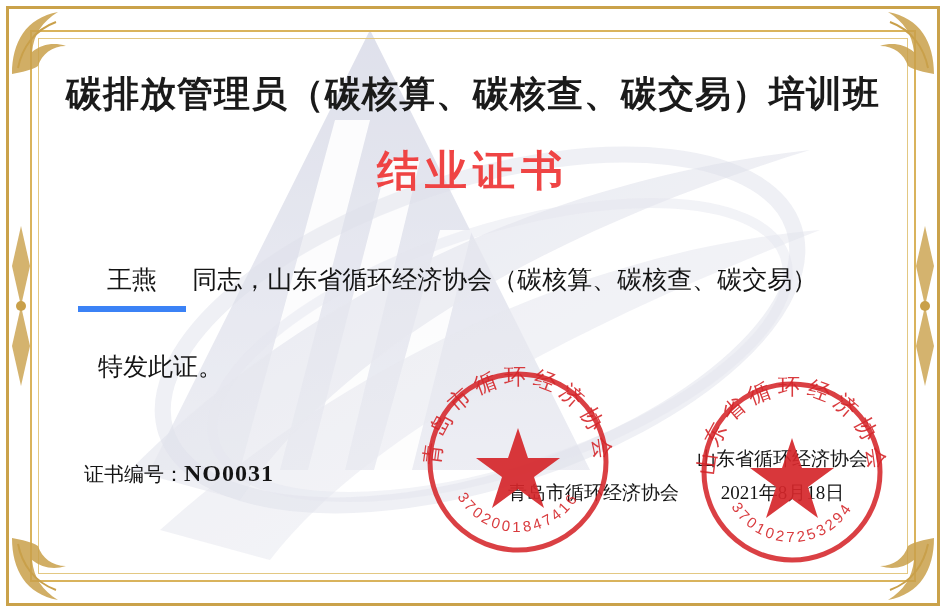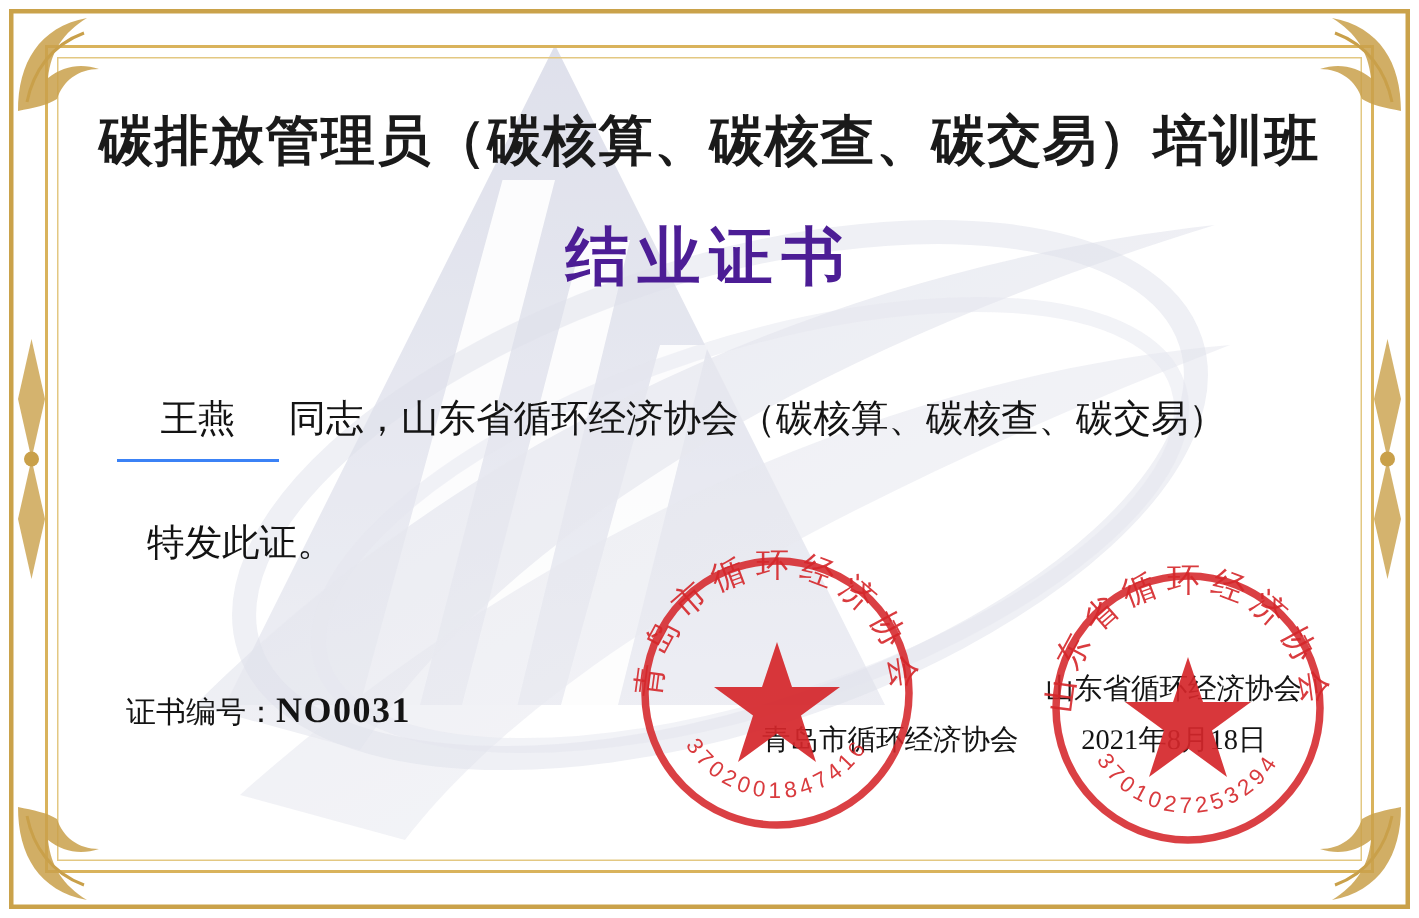--- a/index.html
+++ b/index.html
@@ -88,39 +88,39 @@
     letter-spacing: 1px;
     color: #1a1a1a;
     margin-top: 24px;
     white-space: nowrap;
   }
   .title-sub {
     text-align: center;
     font-size: 42px;
     font-weight: bold;
     letter-spacing: 6px;
-    color: #4c1d95;
+    color: #ef4444;
     margin-top: 24px;
   }
 
   .body-text {
     margin-top: 56px;
     font-size: 25px;
     color: #141414;
     line-height: 2.0;
   }
   .line1 {
     white-space: nowrap;
     padding-left: 30px;
   }
   .recipient {
     display: inline-block;
     min-width: 96px;
     text-align: center;
-    border-bottom: 2px solid #3b82f6;
+    border-bottom: 6px solid #3b82f6;
     padding: 0 6px 1px 6px;
     font-size: 25px;
   }
   .line2 {
     padding-left: 200px;
     margin-top: 6px;
     white-space: nowrap;
   }
   .line3 {
     margin-top: 30px;

